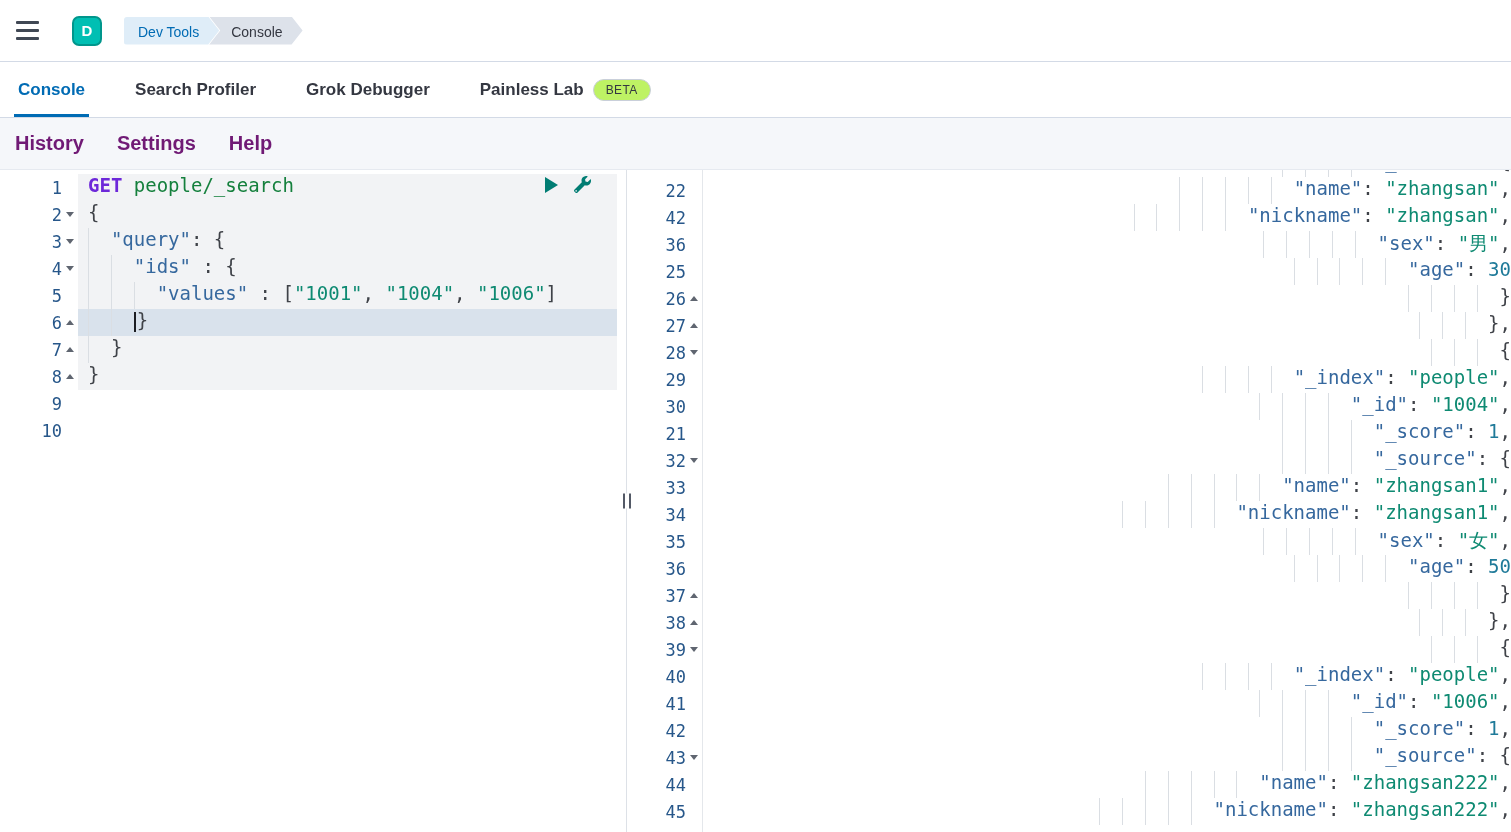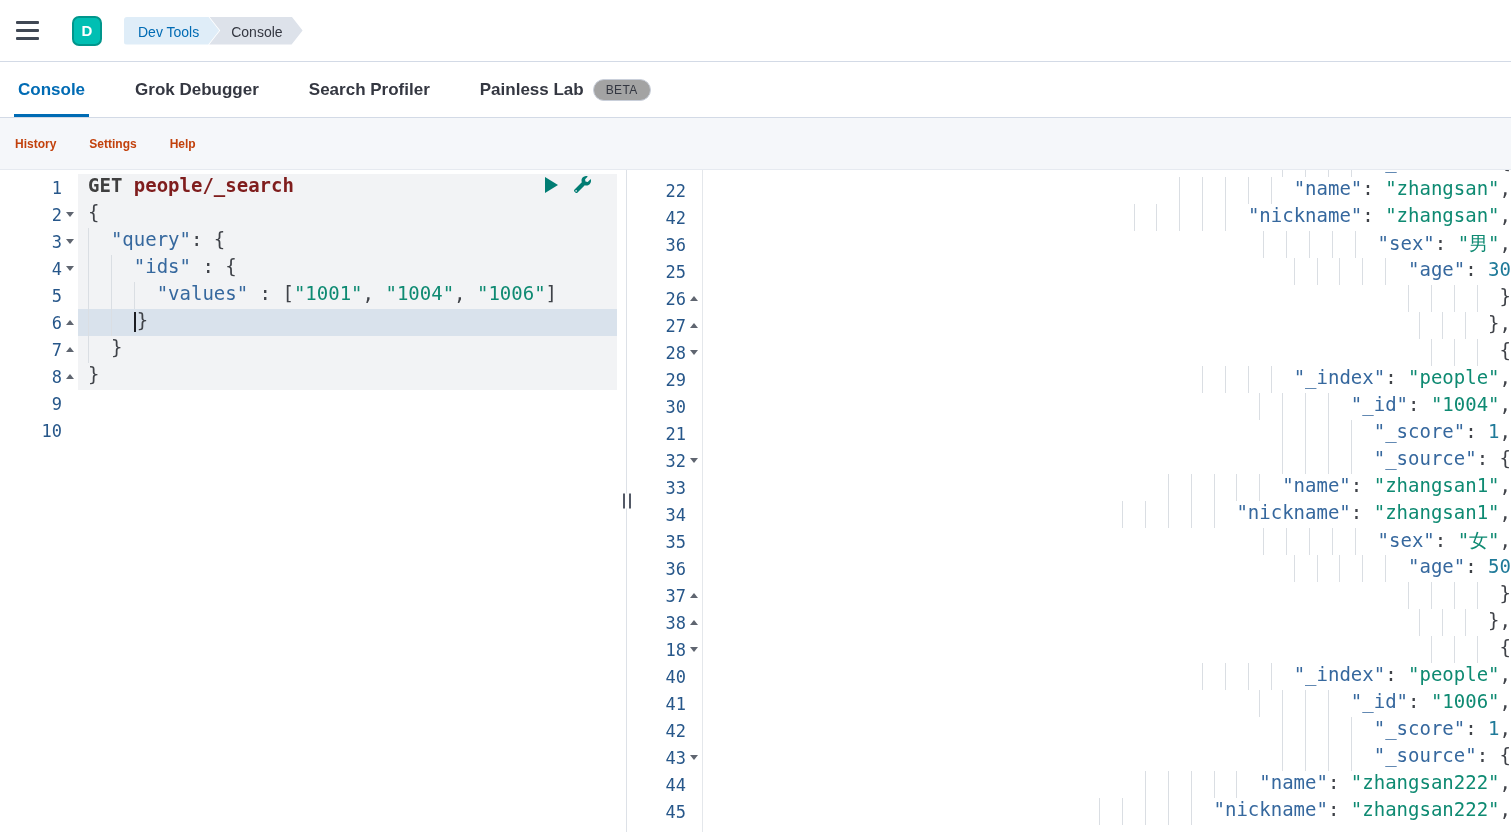--- a/index.html
+++ b/index.html
@@ -22,27 +22,27 @@
   .crumb.last { background:#DDE2EA; color:#343741; padding:0 20px 0 22px; margin-left:-10px; z-index:1;
     clip-path:polygon(0 0, calc(100% - 11px) 0, 100% 50%, calc(100% - 11px) 100%, 0 100%, 11px 50%); }
 
   
   .tabbar { height:56px; display:flex; align-items:stretch; padding:0 14px;
     border-bottom:1px solid #D3DAE6; background:#fff; }
   .tab { display:flex; align-items:center; gap:9px; padding:0 4px; margin-right:42px;
     font-size:17px; font-weight:700; color:#343741; cursor:pointer; border:none; background:transparent;
     font-family:inherit; }
   .tab.active { color:#006BB4; box-shadow:inset 0 -3px 0 #006BB4; }
-  .beta-badge { font-size:12px; font-weight:500; color:#343741; background:#a3a3a3;
+  .beta-badge { font-size:12px; font-weight:500; color:#343741; background:#bef264;
     border:1px solid #C9CFDA; border-radius:12px; padding:3px 12px; letter-spacing:.4px; }
 
   
   .menubar { height:52px; background:#F5F7FA; display:flex; align-items:center;
     padding:0 15px; gap:33px; border-bottom:1px solid #E6EAF0; }
-  .menubar .mitem { font-size:12px; font-weight:700; color:#c2410c; cursor:pointer;
+  .menubar .mitem { font-size:20px; font-weight:700; color:#701a75; cursor:pointer;
     background:transparent; border:none; font-family:inherit; }
 
   
   .editor { height:662px; display:flex; position:relative; background:#fff; overflow:hidden; }
   .pane { display:flex; overflow:hidden; }
   .pane-left { width:617px; }
   .pane-right { width:874px;text-align:right; }
   .gutter { flex:0 0 auto; background:#fff; padding-top:4px; }
   .gutter-left { width:78px; }
   .gutter-right { width:66px; border-right:1px solid #E4E7EB; margin-top:-20px; padding-top:0; }
@@ -58,22 +58,22 @@
     border-bottom:5px solid #5f6570; }
 
   .cl { height:27px; line-height:27px; white-space:pre;
     font:19px "DejaVu Sans Mono","DejaVu Sans",monospace; padding-left:10px; }
   .content-right .cl { padding-left:0; }
   .cl.in-req { background:#F2F3F5; }
   .cl.cur { background:#D9E2EC; }
   .guide { display:inline-block; width:2ch; height:27px; vertical-align:top;
     border-left:1px solid #DADEE3; }
 
-  .tk-meth { color:#404040; font-weight:700; }
-  .tk-url  { color:#7f1d1d;font-weight:bold; }
+  .tk-meth { color:#6d28d9; font-weight:700; }
+  .tk-url  { color:#15803d; }
   .tk-key  { color:#36689E; }
   .tk-str  { color:#0E8A72; }
   .tk-num  { color:#1F7A99; }
   .tk-p    { color:#3F4248; }
   .tk-cur  { display:inline-block; width:0; height:20px; border-left:2px solid #1b1d22;
     vertical-align:middle; margin-right:1px; }
 
   
   .req-actions { position:absolute; top:6px; right:26px; display:flex; gap:16px; align-items:center; z-index:3; }
   .icon-btn { background:transparent; border:none; cursor:pointer; padding:0; display:flex; align-items:center; }
@@ -102,24 +102,24 @@
     <span class="crumb first">Dev Tools</span>
     <span class="crumb last">Console</span>
   </nav>
 </header>
 
 <nav class="tabbar">
   <button class="tab active">
     <span>Console</span>
   </button>
   <button class="tab">
+    <span>Search Profiler</span>
+  </button>
+  <button class="tab">
     <span>Grok Debugger</span>
-  </button>
-  <button class="tab">
-    <span>Search Profiler</span>
   </button>
   <button class="tab">
     <span>Painless Lab</span>
     <span class="beta-badge">BETA</span>
   </button>
 </nav>
 
 <div class="menubar">
   <button class="mitem">History</button>
   <button class="mitem">Settings</button>
@@ -267,21 +267,21 @@
         </div>
         <div class="gl">
           <span class="lnum">37</span>
           <span class="fold u"></span>
         </div>
         <div class="gl">
           <span class="lnum">38</span>
           <span class="fold u"></span>
         </div>
         <div class="gl">
-          <span class="lnum">18</span>
+          <span class="lnum">39</span>
           <span class="fold d"></span>
         </div>
         <div class="gl">
           <span class="lnum">40</span>
           <span class="fold"></span>
         </div>
         <div class="gl">
           <span class="lnum">41</span>
           <span class="fold"></span>
         </div>

